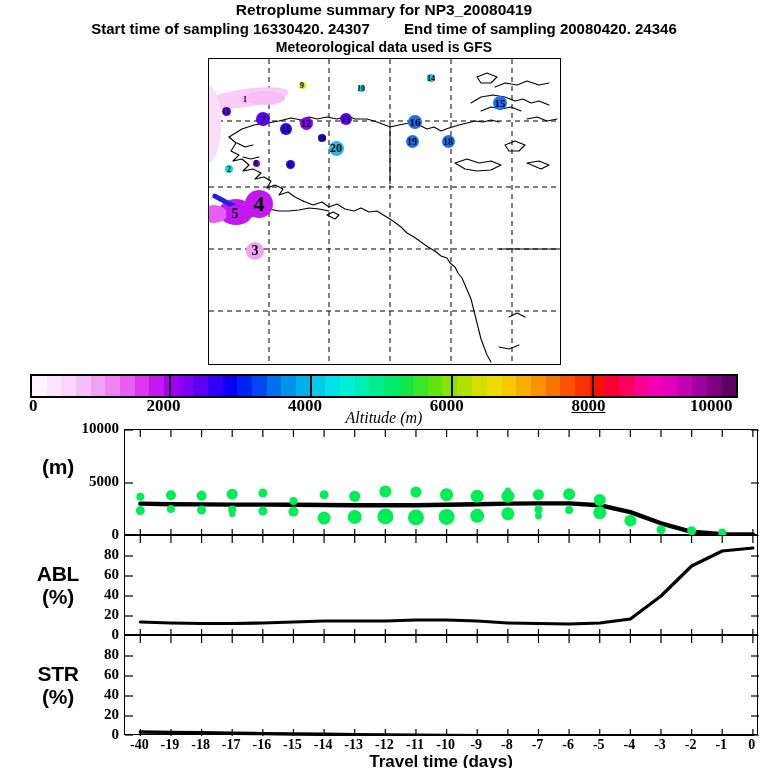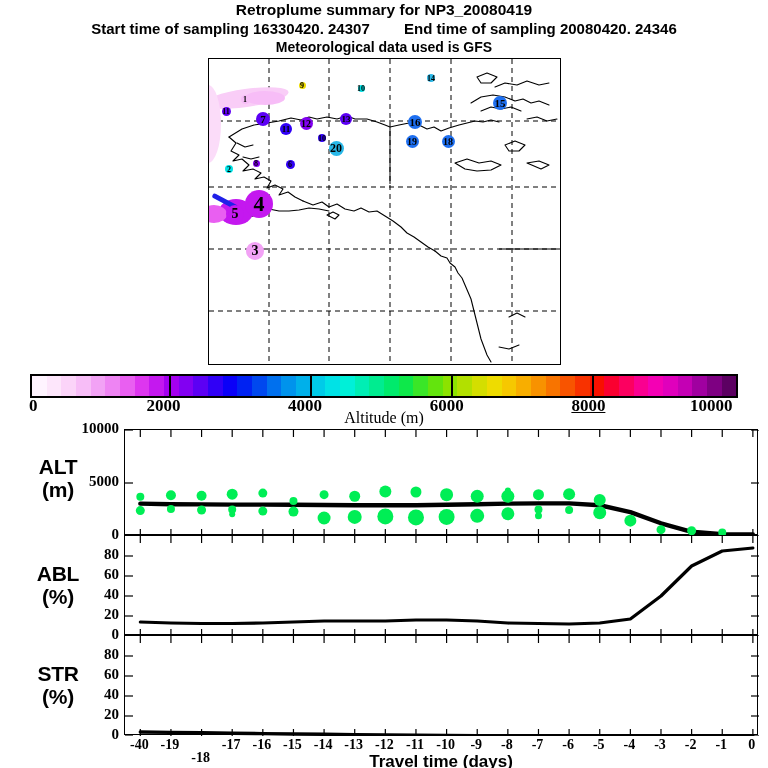--- a/index.html
+++ b/index.html
@@ -26,21 +26,21 @@
   
   #colorbar-wrap{position:absolute;left:30px;top:374px;width:708px;height:24px;}
   #colorbar{position:absolute;left:0;top:0;width:708px;height:24px;
             border:2px solid #000;box-sizing:border-box;display:flex;}
   #colorbar div{flex:1 1 auto;height:100%;}
   .cb-sep{position:absolute;top:0;width:2px;height:24px;background:#000;}
   #cb-ticklabels{position:absolute;left:0;top:396px;width:768px;height:20px;}
   .cb-tick{position:absolute;font-family:"Liberation Serif",serif;
            font-weight:bold;font-size:17px;white-space:nowrap;}
   #cb-axis-label{position:absolute;left:0;top:409px;width:768px;text-align:center;
-                 font-family:"Liberation Serif",serif;font-size:16px;}
+                 font-family:"Liberation Serif",serif;font-size:16px;font-style:italic;}
 
   
   .panel{position:absolute;left:124px;width:634px;border:1px solid #000;
          box-sizing:border-box;background:#fff;}
   #panel-alt{top:429px;height:106px;}
   #panel-abl{top:535px;height:100px;}
   #panel-str{top:635px;height:100px;}
   .panel svg{position:absolute;left:0;top:0;}
 
   .row-label{position:absolute;text-align:center;font-weight:bold;
@@ -271,21 +271,20 @@
     <div class="cb-tick" style="left: 29px;">0</div>
     <div class="cb-tick" style="left: 146.6px;">2000</div>
     <div class="cb-tick" style="left: 288px;">4000</div>
     <div class="cb-tick" style="left: 429.8px;">6000</div>
     <div class="cb-tick" style="left: 571.4px; text-decoration: underline;">8000</div>
     <div class="cb-tick" style="left: 690px;">10000</div>
   </div>
 <div id="cb-axis-label">Altitude (m)</div>
 
 <div class="row-label" id="lab-alt">
-  <div>ALT</div>
   <div>(m)</div>
 </div>
 <div class="row-label" id="lab-abl">
   <div>ABL</div>
   <div>(%)</div>
 </div>
 <div class="row-label" id="lab-str">
   <div>STR</div>
   <div>(%)</div>
 </div>
@@ -508,21 +507,21 @@
     <div class="ytick" style="left: 0px; width: 119px; top: 546px; position: absolute;">80</div>
     <div class="ytick" style="left: 0px; width: 119px; top: 726px; position: absolute;">0</div>
     <div class="ytick" style="left: 0px; width: 119px; top: 706px; position: absolute;">20</div>
     <div class="ytick" style="left: 0px; width: 119px; top: 686px; position: absolute;">40</div>
     <div class="ytick" style="left: 0px; width: 119px; top: 666px; position: absolute;">60</div>
     <div class="ytick" style="left: 0px; width: 119px; top: 646px; position: absolute;">80</div>
   </div>
 <div id="xticklabels">
     <div class="xtick" style="left: 139.314px;">-40</div>
     <div class="xtick" style="left: 169.942px;">-19</div>
-    <div class="xtick" style="left: 200.57px; margin-top: 13px;">-18</div>
+    <div class="xtick" style="left: 200.57px;">-18</div>
     <div class="xtick" style="left: 231.198px;">-17</div>
     <div class="xtick" style="left: 261.826px;">-16</div>
     <div class="xtick" style="left: 292.454px;">-15</div>
     <div class="xtick" style="left: 323.082px;">-14</div>
     <div class="xtick" style="left: 353.71px;">-13</div>
     <div class="xtick" style="left: 384.338px;">-12</div>
     <div class="xtick" style="left: 414.966px;">-11</div>
     <div class="xtick" style="left: 445.594px;">-10</div>
     <div class="xtick" style="left: 476.222px;">-9</div>
     <div class="xtick" style="left: 506.85px;">-8</div>

